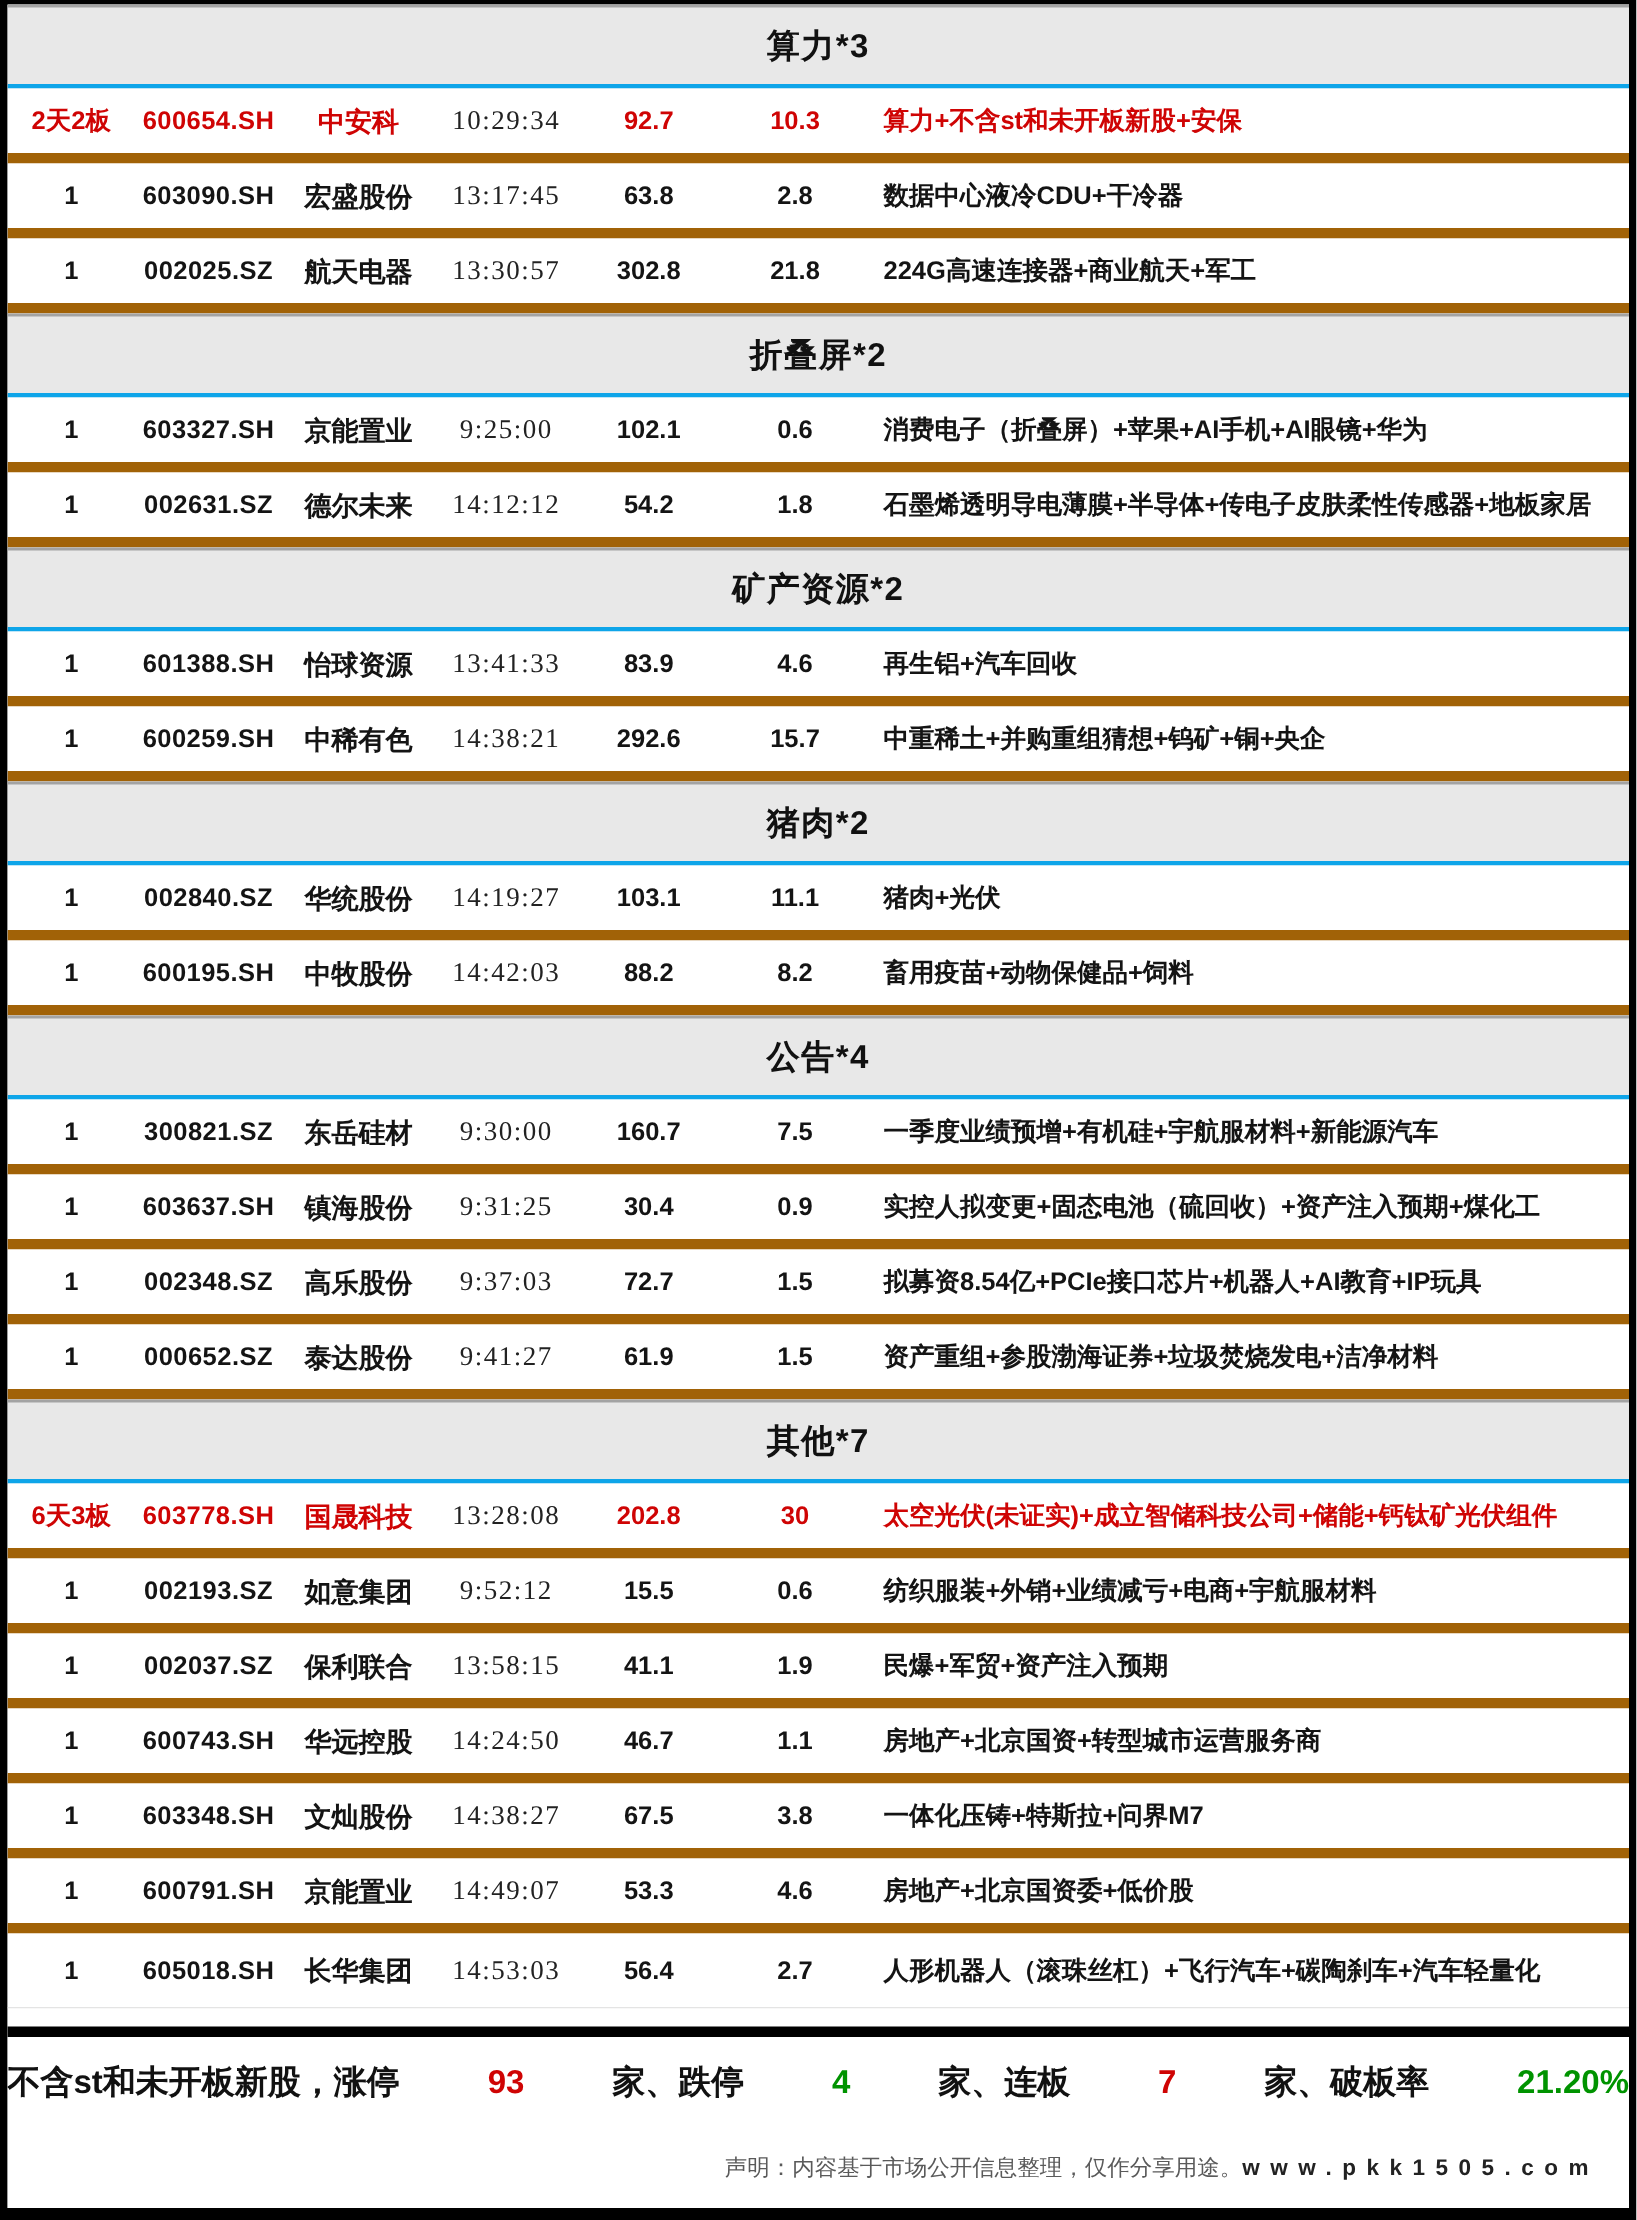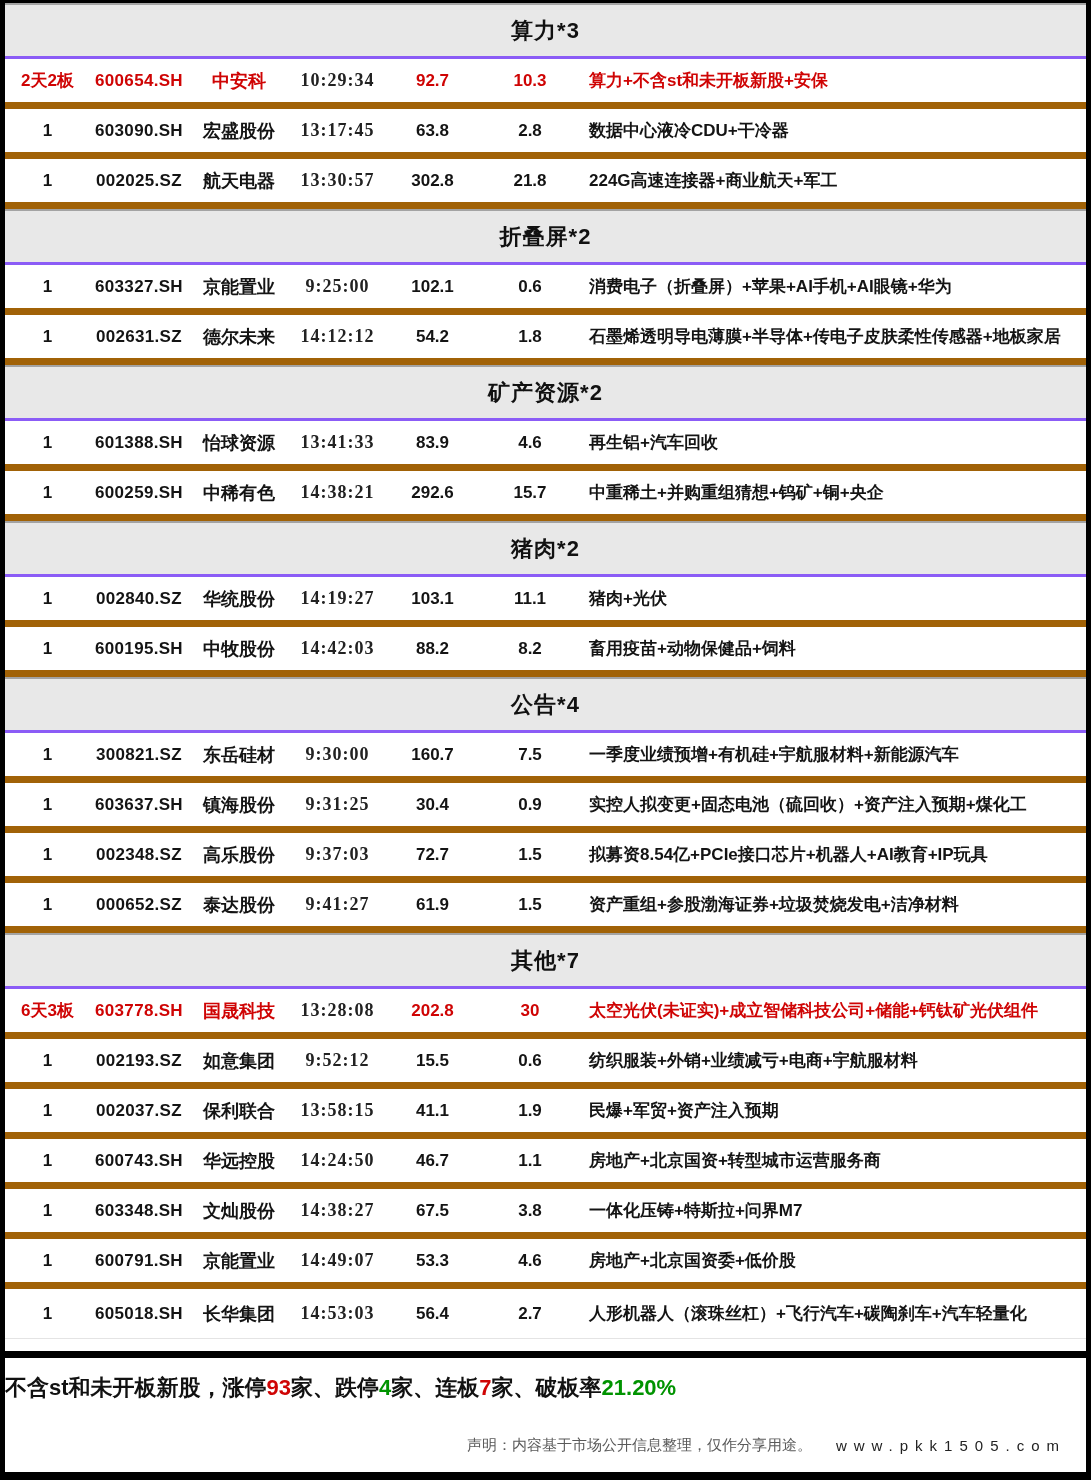--- a/index.html
+++ b/index.html
@@ -6,59 +6,59 @@
   .page{
     width:1091px;height:1480px;box-sizing:border-box;position:relative;
     background:#fff;
     border-top:3px solid #000;border-bottom:8px solid #000;
     border-left:5px solid #000;border-right:5px solid #000;
     font-family:"Liberation Sans","DejaVu Sans",sans-serif;
     display:flex;flex-direction:column;overflow:hidden;
   }
   .section-header{
     height:56px;box-sizing:border-box;background:#e8e8e8;
-    border-top:2px solid #a3a3a3;border-bottom:3px solid #8b5cf6;
+    border-top:2px solid #a3a3a3;border-bottom:3px solid #0ea5e9;
     display:flex;align-items:center;justify-content:center;
   }
   .section-header span{
     font-size:22px;font-weight:bold;color:#111;letter-spacing:1px;
   }
   .row{
     height:50px;box-sizing:border-box;display:flex;align-items:center;
     border-bottom:7px solid #a16207;background:#fff;
   }
   .row:last-child{border-bottom:1px solid #e4e4e4;}
   .cell{box-sizing:border-box;text-align:center;font-weight:bold;font-size:17px;color:#141414;}
   .c-boards{width:85px;}
   .c-code{width:98px;letter-spacing:.3px;}
   .c-name{width:102px;font-size:18px;}
   .c-time{
     width:95px;font-family:"Liberation Serif","DejaVu Serif",serif;
-    font-weight:bold;font-size:18px;color:#222;letter-spacing:1px;
+    font-weight:normal;font-size:18px;color:#222;letter-spacing:1px;
   }
   .c-amount{width:95px;}
   .c-ratio{width:100px;}
   .c-tags{flex:1;text-align:left;padding-left:9px;font-size:17px;}
   .row.hl .cell{color:var(--red);}
   .row.hl .c-time{color:#222;}
   .spacer{height:12px;background:#fff;}
   .black-sep{height:7px;background:#000;}
   .summary{
-    height:60px;display:flex;align-items:center;justify-content:flex-start;background:#fff;
+    height:60px;display:flex;align-items:center;justify-content:space-between;background:#fff;
   }
   .summary .seg{font-size:22px;font-weight:bold;color:#111;}
   .summary .seg.red{color:var(--red);}
   .summary .seg.green{color:var(--green);}
   .bottom-bar{
     height:54px;display:flex;align-items:center;justify-content:flex-end;
     background:#fff;padding:0 20px;box-sizing:border-box;
   }
   .disclaimer{font-size:15px;color:#5a5a5a;}
   .site{
-    font-size:15px;font-weight:normal;color:#222;letter-spacing:7px;margin-left:24px;
+    font-size:15px;font-weight:bold;color:#222;letter-spacing:7px;
   }
 </style>
 </head>
 <body>
 
 <div class="page">
   <div id="table">
       <div class="section-header">
         <span>算力*3</span>
       </div>

